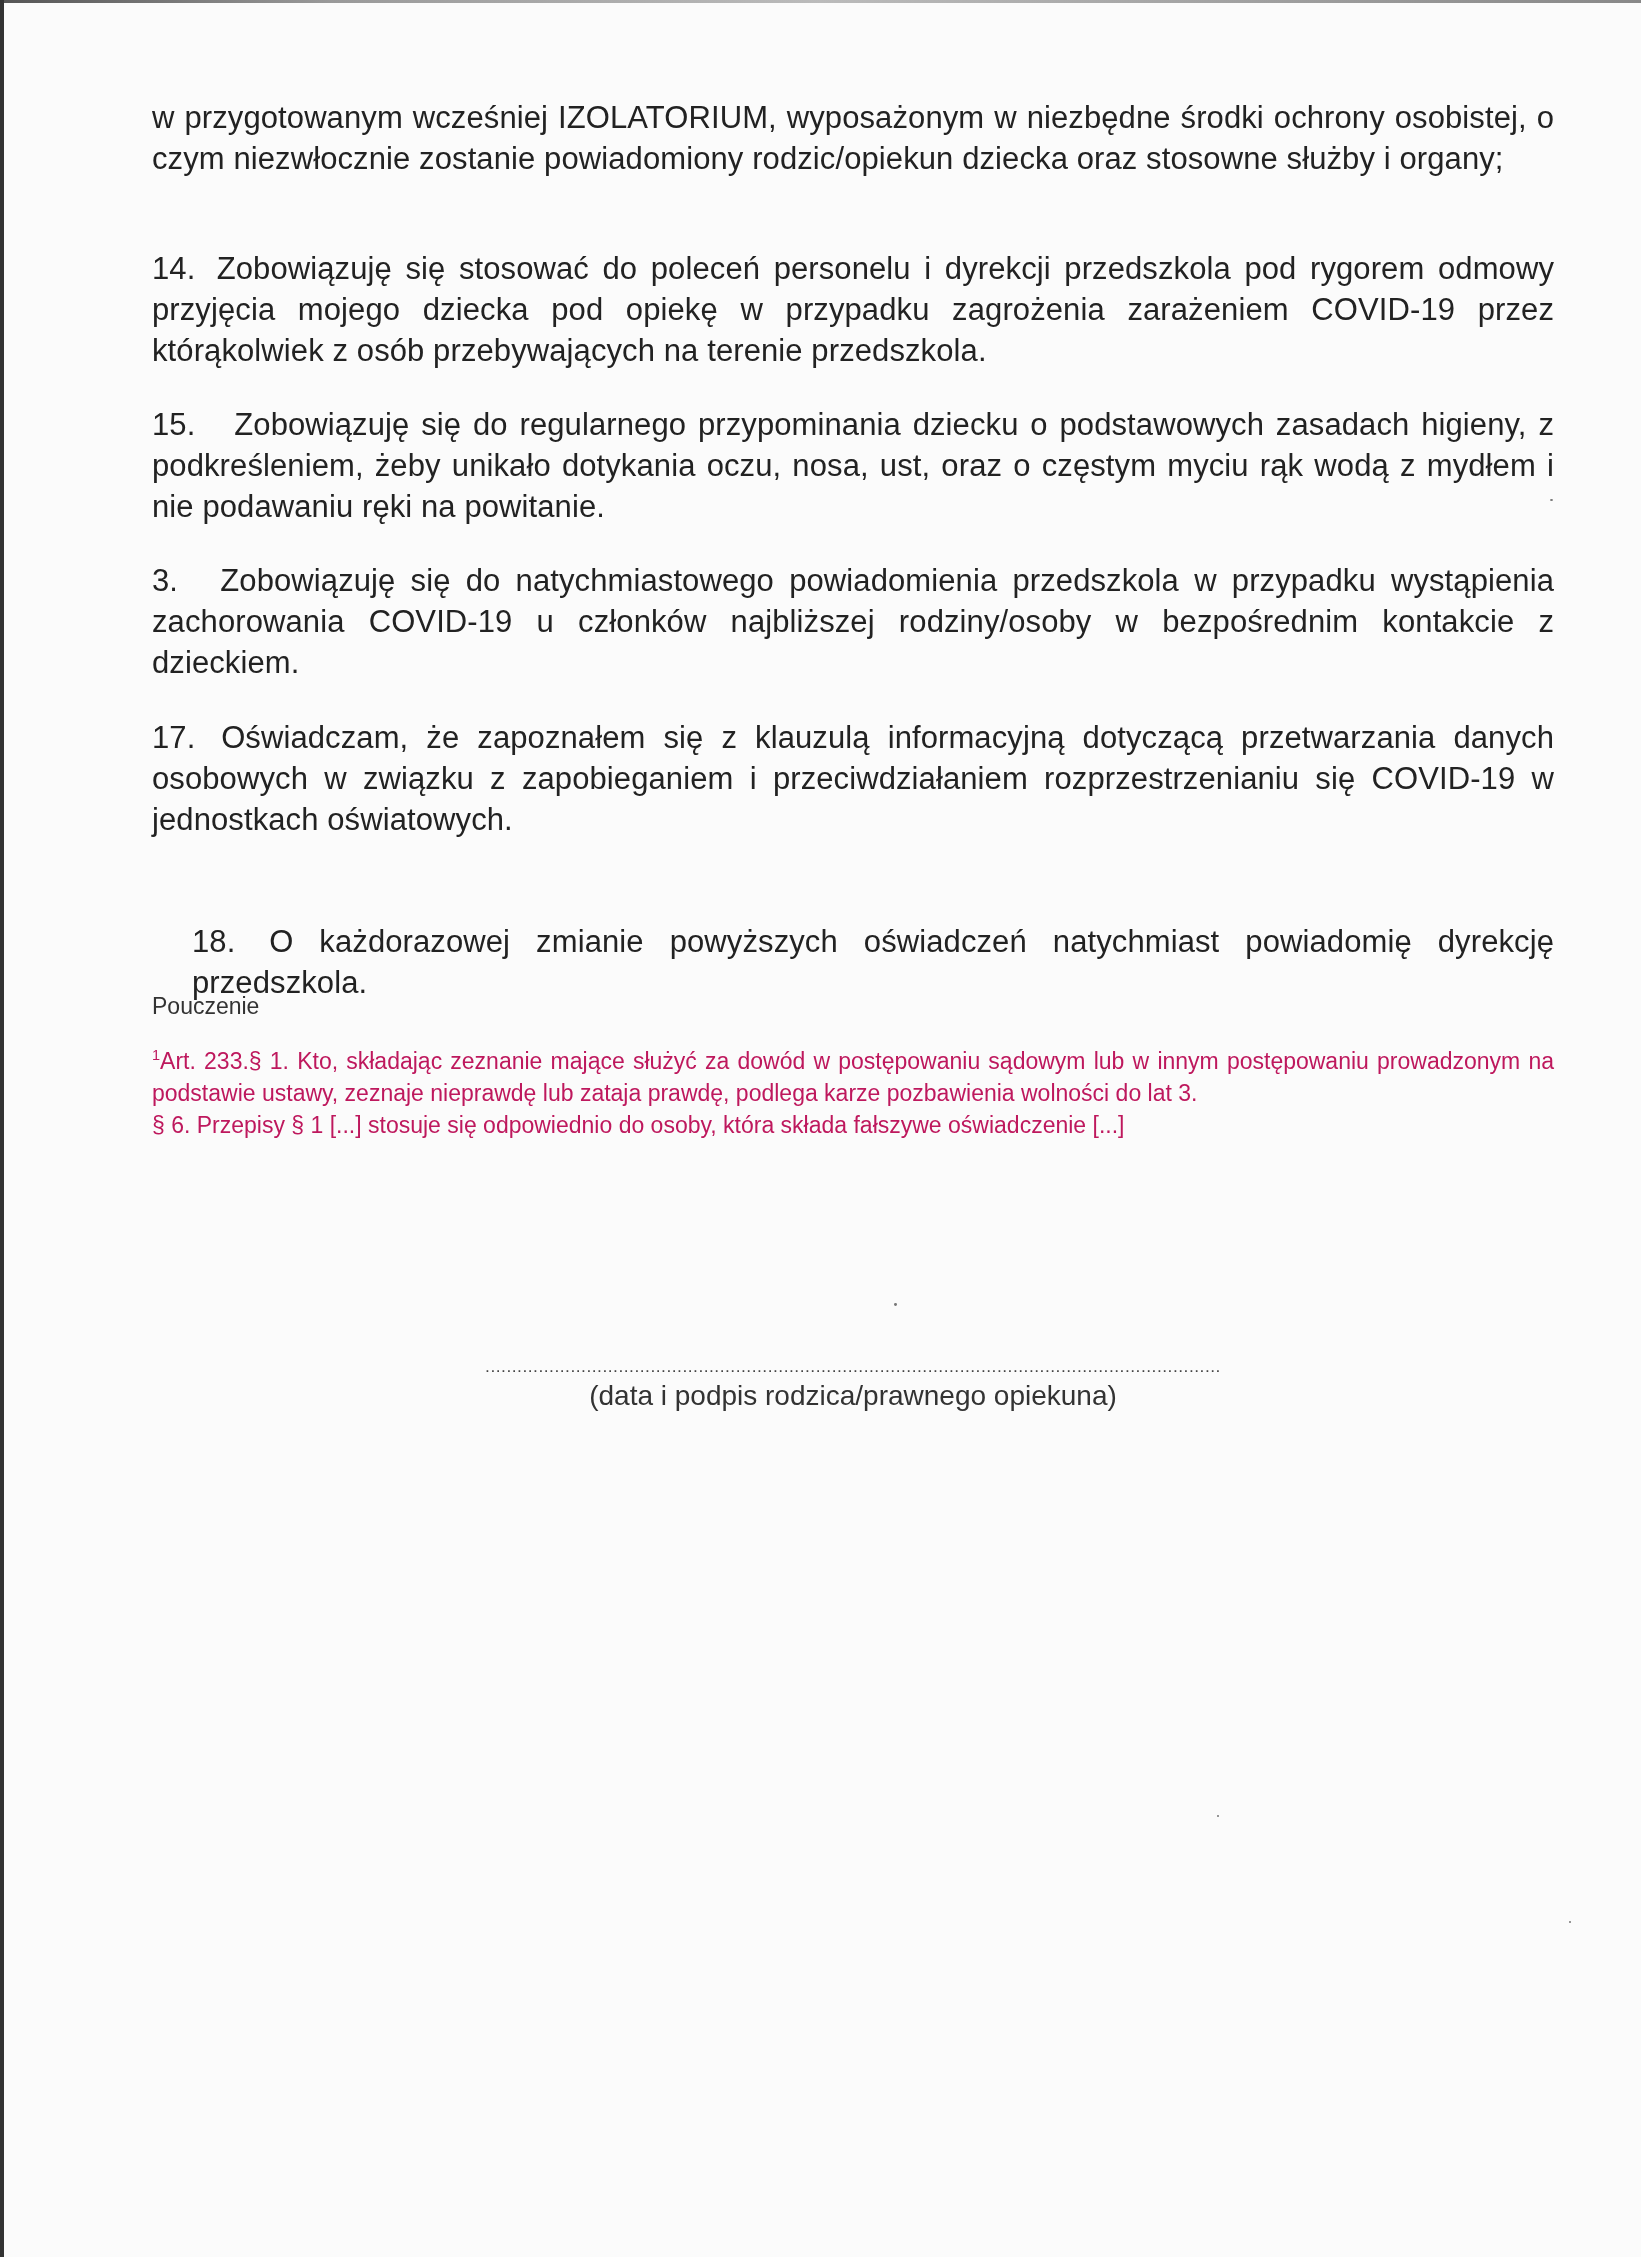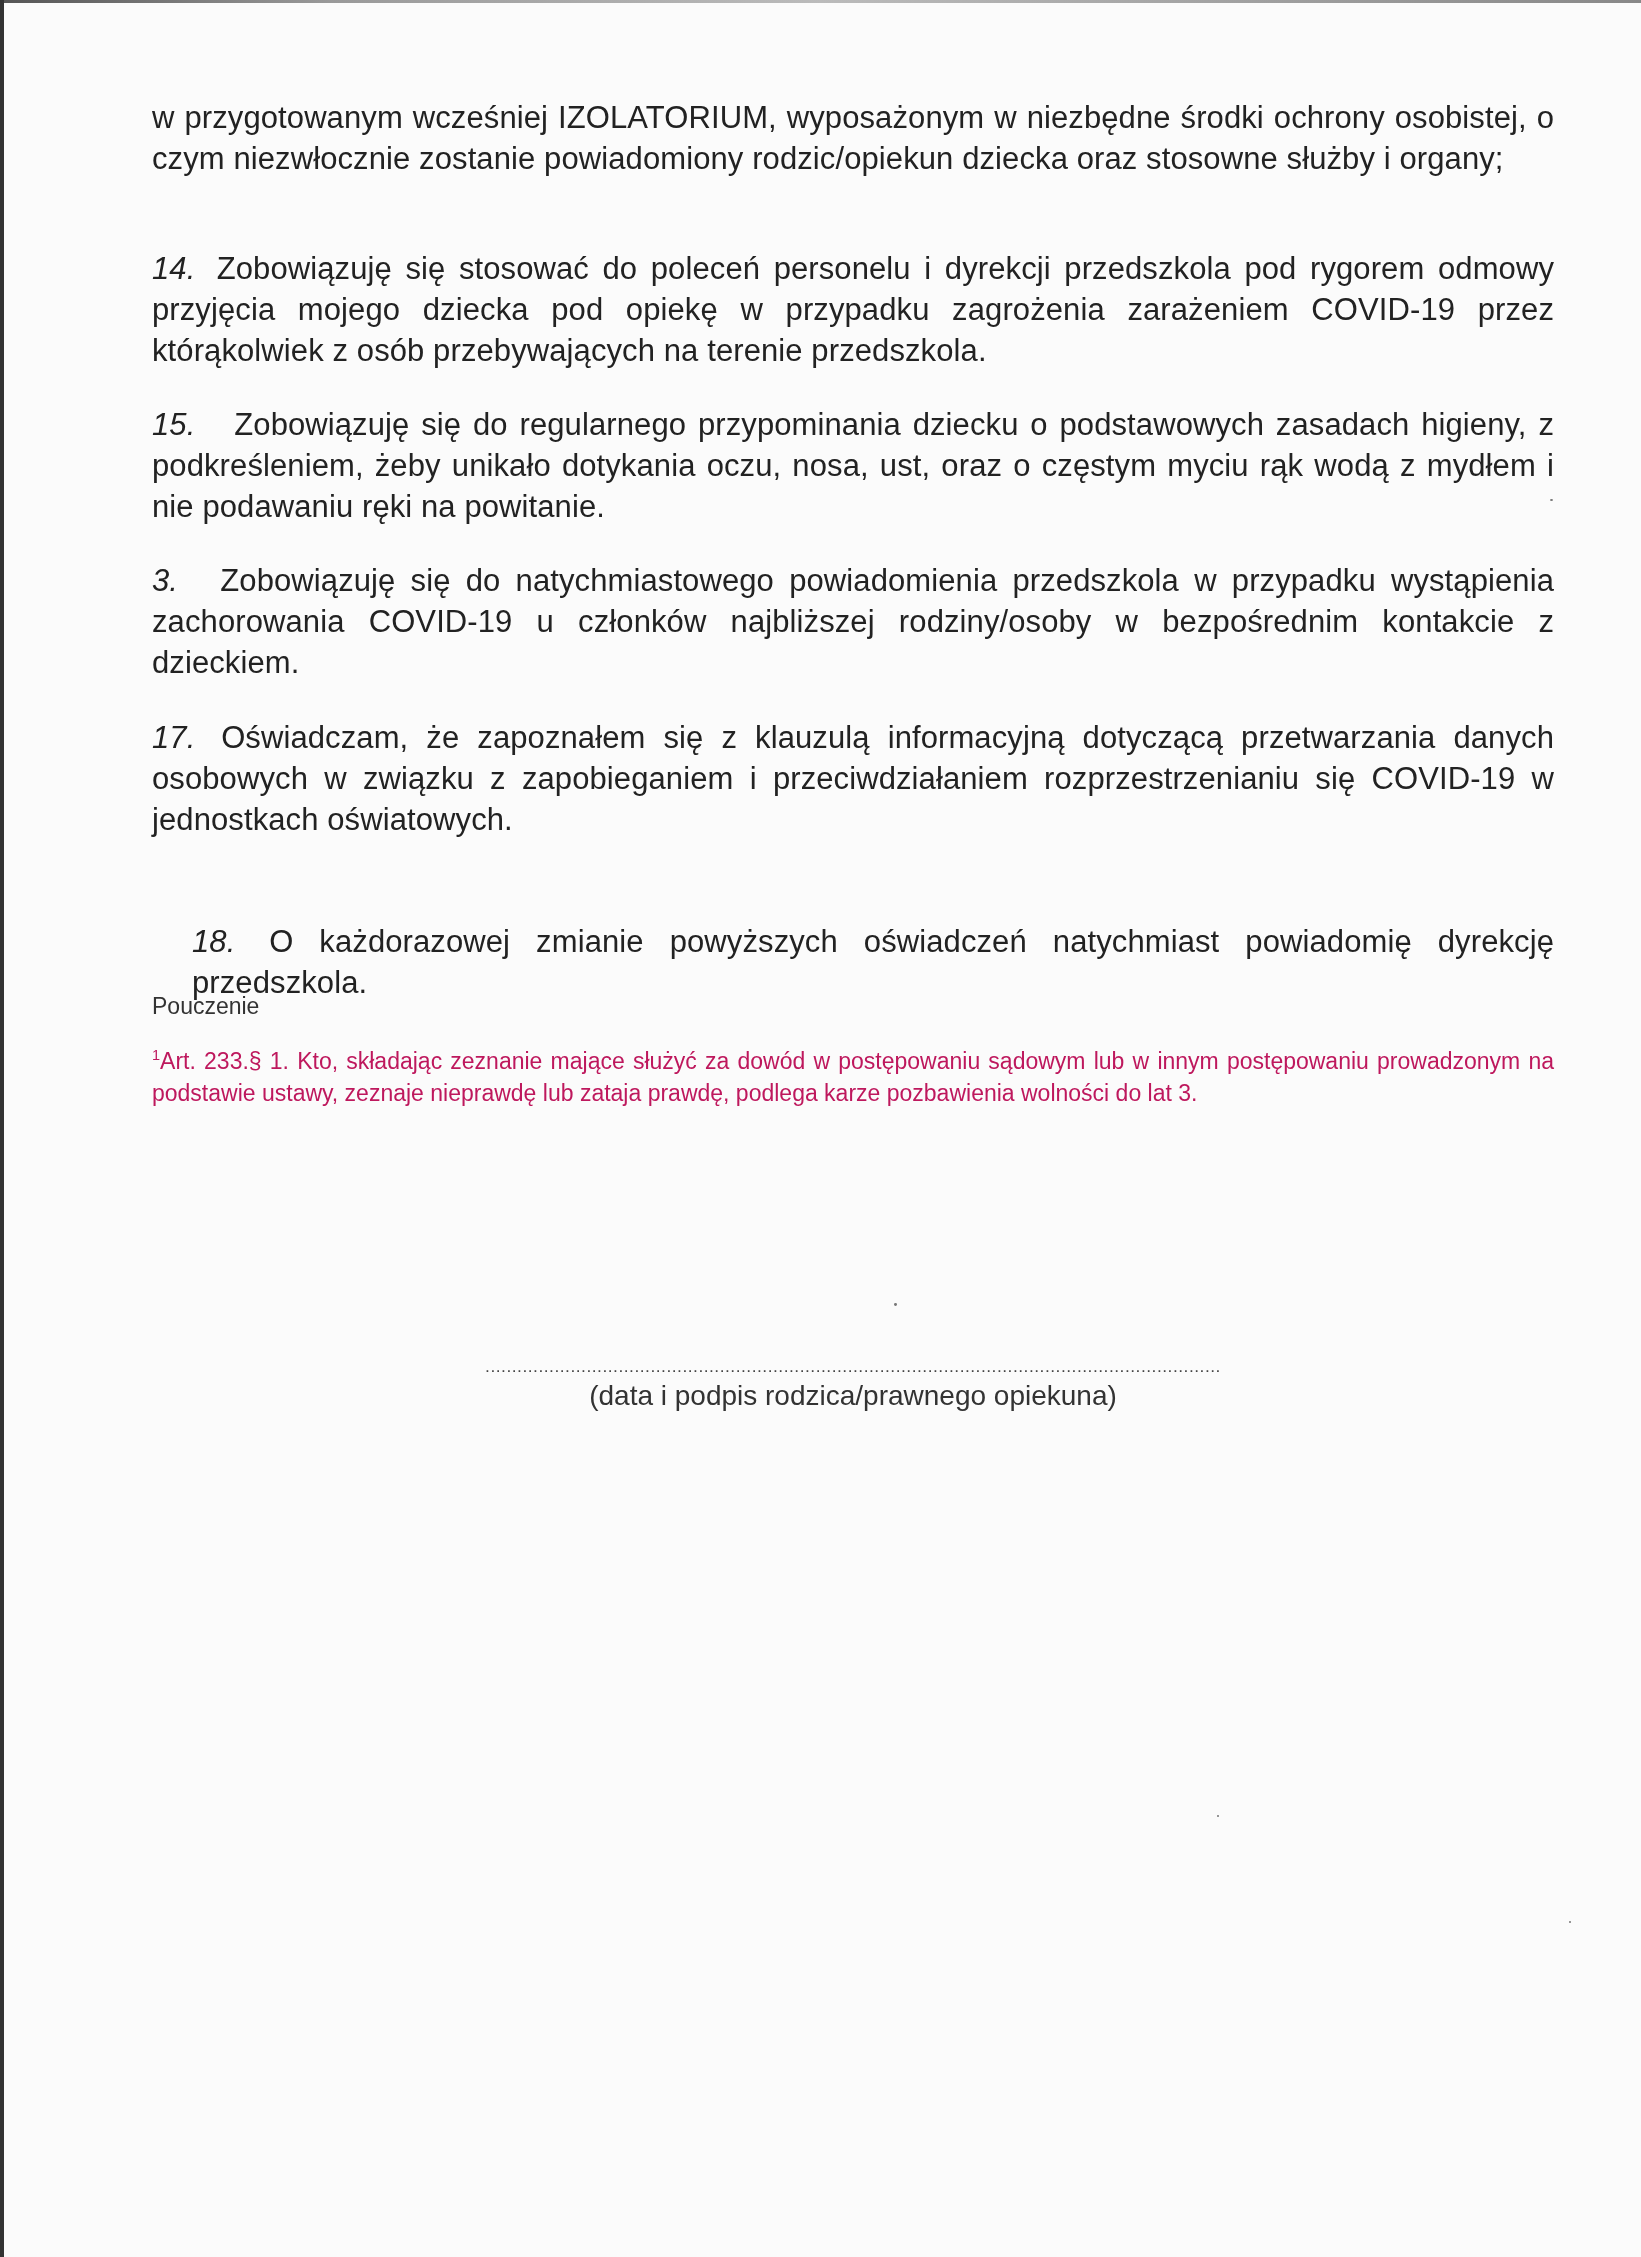--- a/index.html
+++ b/index.html
@@ -35,21 +35,20 @@
     }
     .para {
       font-size: 31px;
       line-height: 41px;
       text-align: justify;
       margin: 0;
       letter-spacing: 0.1px;
     }
     .para .num {
       margin-right: 7.7px;
-      font-style: italic;
     }
     .para.wide-num .num {
       margin-right: 27px;
     }
     .p-intro { position: absolute; top: 0; }
     .p14 { position: absolute; top: 151px; }
     .p15 { position: absolute; top: 307px; }
     .p16 { position: absolute; top: 463px; }
     .p17 { position: absolute; top: 620px; }
     .p18 { position: absolute; top: 824px; margin-left: 40px; }
@@ -138,20 +137,21 @@
 
   <p class="para p18">
     <span class="num">18.</span>
     <span>O każdorazowej zmianie powyższych oświadczeń natychmiast powiadomię dyrekcję przedszkola.</span>
   </p>
 
   <p class="notice-heading">Pouczenie</p>
 
   <p class="notice-body">
     <span><sup>1</sup><span>Art. 233.§ 1. Kto, składając zeznanie mające służyć za dowód w postępowaniu sądowym lub w innym postępowaniu prowadzonym na podstawie ustawy, zeznaje nieprawdę lub zataja prawdę, podlega karze pozbawienia wolności do lat 3.</span></span>
+    <span class="notice-line">§ 6. Przepisy § 1 [...] stosuje się odpowiednio do osoby, która składa fałszywe oświadczenie [...]</span>
   </p>
 </div>
 
 <div class="signature">
   <div class="sig-dots">..........................................................................................................................................</div>
   <div class="sig-label">(data i podpis rodzica/prawnego opiekuna)</div>
 </div>
 
 <div class="speck" style="left:894px; top:1303px;"></div>
 <div class="speck" style="left:1217px; top:1815px; width:1.9px; height:1.9px;"></div>

